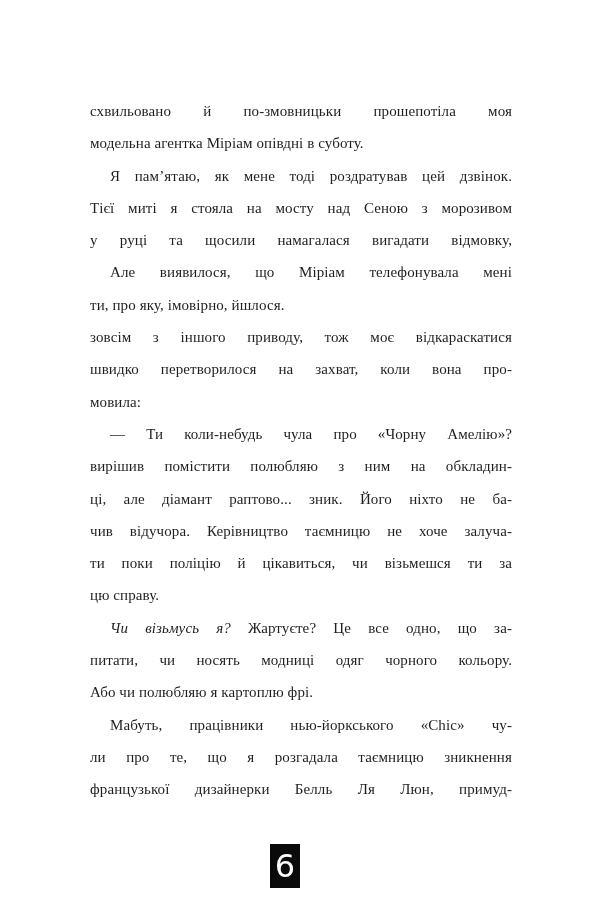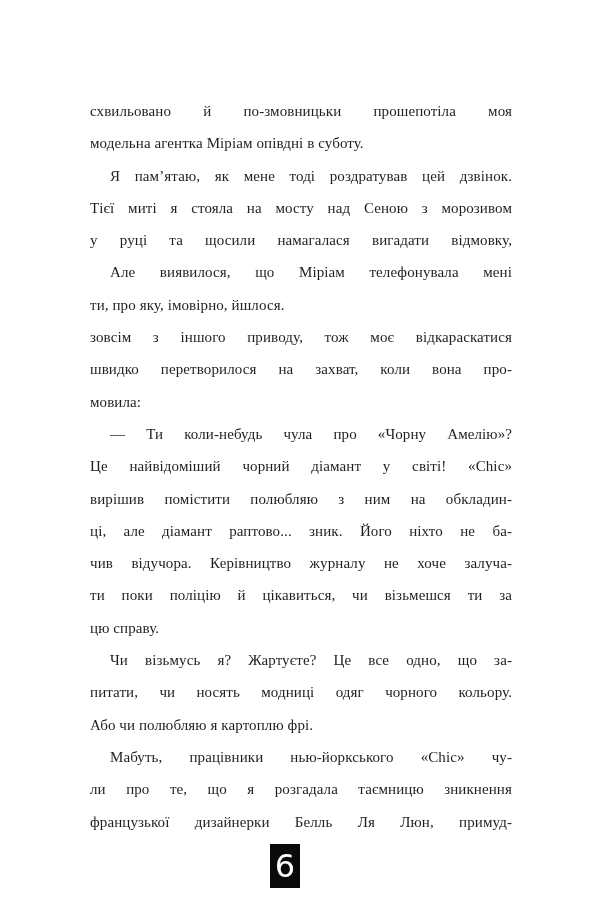--- a/index.html
+++ b/index.html
@@ -26,21 +26,21 @@
       text-align: justify;
       text-align-last: justify;
       letter-spacing: 0.1px;
     }
     .line.last {
       text-align-last: left;
     }
     .line.indent {
       padding-left: 20px;
     }
-    .italic { }
+    .italic { font-style: italic; }
     .page-number {
       position: absolute;
       left: 270px;
       top: 844px;
       width: 30px;
       height: 44px;
       background: #0a0a0a;
       color: #ffffff;
       font-family: "DejaVu Sans", sans-serif;
       font-size: 32px;
@@ -57,24 +57,23 @@
   <div class="line last">модельна агентка Міріам опівдні в суботу.</div>
   <div class="line indent">Я пам’ятаю, як мене тоді роздратував цей дзвінок.</div>
   <div class="line">Тієї миті я стояла на мосту над Сеною з морозивом</div>
   <div class="line">у руці та щосили намагалася вигадати відмовку,</div>
   <div class="line indent">Але виявилося, що Міріам телефонувала мені</div>
   <div class="line last">ти, про яку, імовірно, йшлося.</div>
   <div class="line">зовсім з іншого приводу, тож моє відкараскатися</div>
   <div class="line">швидко перетворилося на захват, коли вона про-</div>
   <div class="line last">мовила:</div>
   <div class="line indent">— Ти коли-небудь чула про «Чорну Амелію»?</div>
-  <div class="line">Це найвідоміший чорний діамант у світі! «Chic»</div>
   <div class="line">вирішив помістити полюбляю з ним на обкладин-</div>
   <div class="line">ці, але діамант раптово... зник. Його ніхто не ба-</div>
-  <div class="line">чив відучора. Керівництво журналу не хоче залуча-</div>
+  <div class="line">чив відучора. Керівництво таємницю не хоче залуча-</div>
   <div class="line">ти поки поліцію й цікавиться, чи візьмешся ти за</div>
   <div class="line last">цю справу.</div>
   <div class="line indent"><span class="italic">Чи візьмусь я?</span><span> Жартуєте? Це все одно, що за-</span></div>
   <div class="line">питати, чи носять модниці одяг чорного кольору.</div>
   <div class="line last">Або чи полюбляю я картоплю фрі.</div>
   <div class="line indent">Мабуть, працівники нью-йоркського «Chic» чу-</div>
   <div class="line">ли про те, що я розгадала таємницю зникнення</div>
   <div class="line">французької дизайнерки Белль Ля Люн, примуд-</div>
 </div>
 

